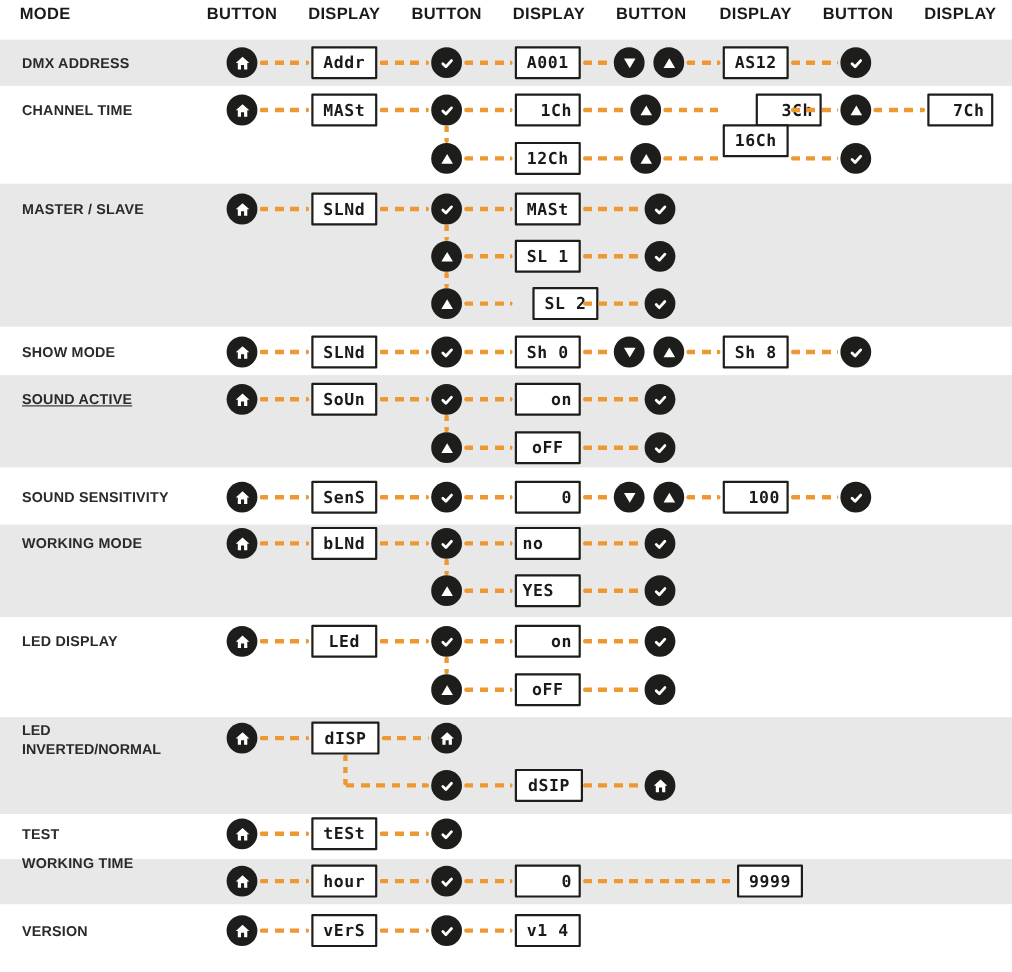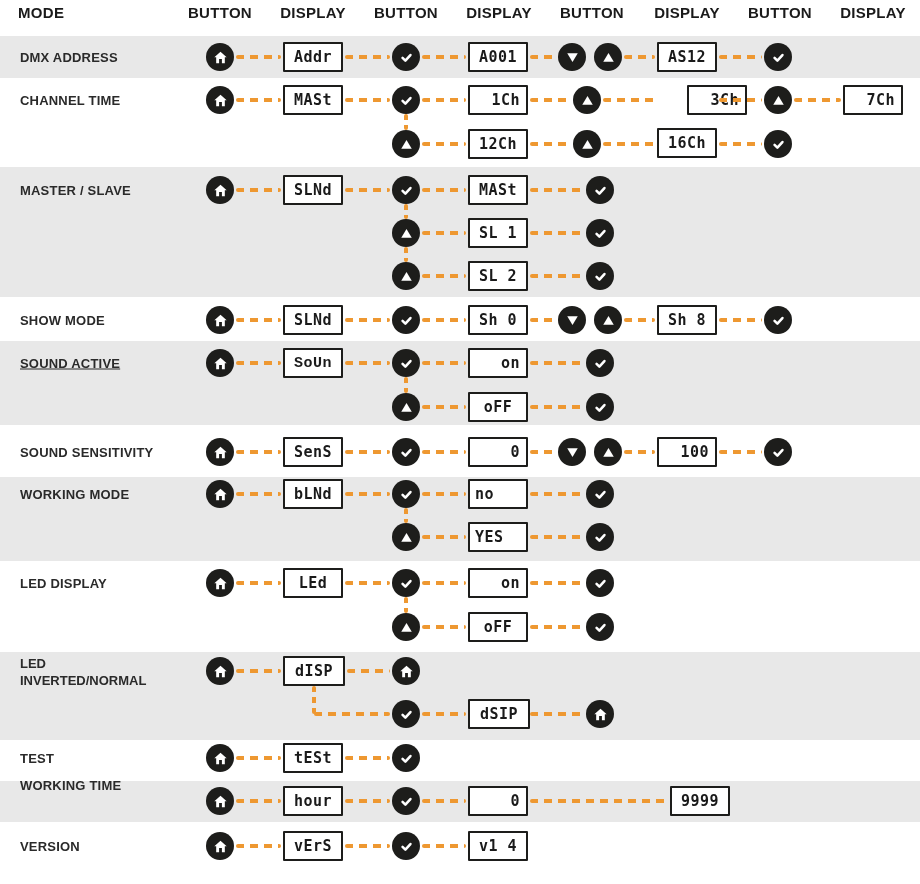--- a/index.html
+++ b/index.html
@@ -126,21 +126,21 @@
     </div>
   <div class="hdash" style="left:422px;width:44px;top:144px;"></div>
   <div class="disp" style="left:468px;top:144px;">12Ch</div>
   <div class="hdash" style="left:530px;width:41px;top:144px;"></div>
   <div class="circle" style="left:587px;top:144px;">
       <svg width="15" height="15" viewBox="0 0 16 16">
         <path d="M8 3.2 L13.6 12.6 H2.4 Z" fill="#fff"></path>
       </svg>
     </div>
   <div class="hdash" style="left:603px;width:52px;top:144px;"></div>
-  <div class="disp" style="left:657px;top:143px;text-align:right;">16Ch</div>
+  <div class="disp" style="left:657px;top:128px;text-align:right;">16Ch</div>
   <div class="hdash" style="left:719px;width:43px;top:144px;"></div>
   <div class="circle" style="left:778px;top:144px;">
       <svg width="15" height="15" viewBox="0 0 16 16">
         <path d="M3.8 8.4 L6.8 11.4 L12.2 5.4" stroke="#fff" stroke-width="2.7" fill="none" stroke-linecap="round" stroke-linejoin="round"></path>
       </svg>
     </div>
 
   <div class="mode" style="top:190px;">MASTER / SLAVE</div>
   <div class="circle" style="left:220px;top:190px;">
       <svg width="15" height="15" viewBox="0 0 16 16">
@@ -177,21 +177,21 @@
         <path d="M3.8 8.4 L6.8 11.4 L12.2 5.4" stroke="#fff" stroke-width="2.7" fill="none" stroke-linecap="round" stroke-linejoin="round"></path>
       </svg>
     </div>
   <div class="vdash" style="left:406px;top:247px;height:15px;"></div>
   <div class="circle" style="left:406px;top:276px;">
       <svg width="15" height="15" viewBox="0 0 16 16">
         <path d="M8 3.2 L13.6 12.6 H2.4 Z" fill="#fff"></path>
       </svg>
     </div>
   <div class="hdash" style="left:422px;width:44px;top:276px;"></div>
-  <div class="disp" style="left:468px;top:276px;">SL 2</div>
+  <div class="disp" style="left:484px;top:276px;">SL 2</div>
   <div class="hdash" style="left:530px;width:54px;top:276px;"></div>
   <div class="circle" style="left:600px;top:276px;">
       <svg width="15" height="15" viewBox="0 0 16 16">
         <path d="M3.8 8.4 L6.8 11.4 L12.2 5.4" stroke="#fff" stroke-width="2.7" fill="none" stroke-linecap="round" stroke-linejoin="round"></path>
       </svg>
     </div>
 
   <div class="mode" style="top:320px;">SHOW MODE</div>
   <div class="circle" style="left:220px;top:320px;">
       <svg width="15" height="15" viewBox="0 0 16 16">
@@ -228,21 +228,21 @@
       </svg>
     </div>
 
   <div class="mode" style="top:363px;text-decoration:underline;">SOUND ACTIVE</div>
   <div class="circle" style="left:220px;top:363px;">
       <svg width="15" height="15" viewBox="0 0 16 16">
         <path d="M8 1.8 L14.6 7.8 H12.6 V14 H9.5 V9.6 H6.5 V14 H3.4 V7.8 H1.4 Z" fill="#fff"></path>
       </svg>
     </div>
   <div class="hdash" style="left:236px;width:45px;top:363px;"></div>
-  <div class="disp" style="left:283px;top:363px;font-family:Liberation Mono, monospace;">SoUn</div>
+  <div class="disp" style="left:283px;top:363px;">SoUn</div>
   <div class="hdash" style="left:345px;width:45px;top:363px;"></div>
   <div class="circle" style="left:406px;top:363px;">
       <svg width="15" height="15" viewBox="0 0 16 16">
         <path d="M3.8 8.4 L6.8 11.4 L12.2 5.4" stroke="#fff" stroke-width="2.7" fill="none" stroke-linecap="round" stroke-linejoin="round"></path>
       </svg>
     </div>
   <div class="hdash" style="left:422px;width:44px;top:363px;"></div>
   <div class="disp alignR" style="left:468px;top:363px;">on</div>
   <div class="hdash" style="left:530px;width:54px;top:363px;"></div>
   <div class="circle" style="left:600px;top:363px;">

